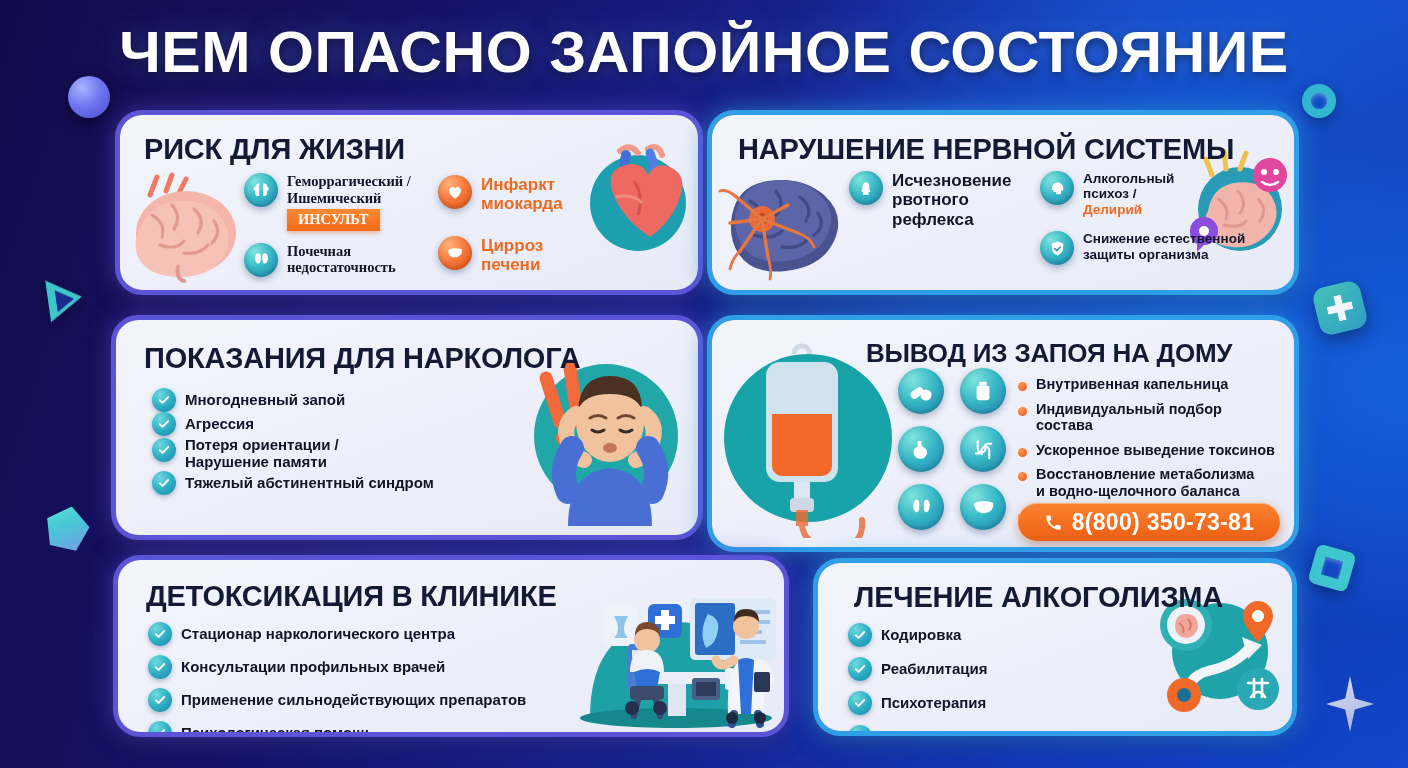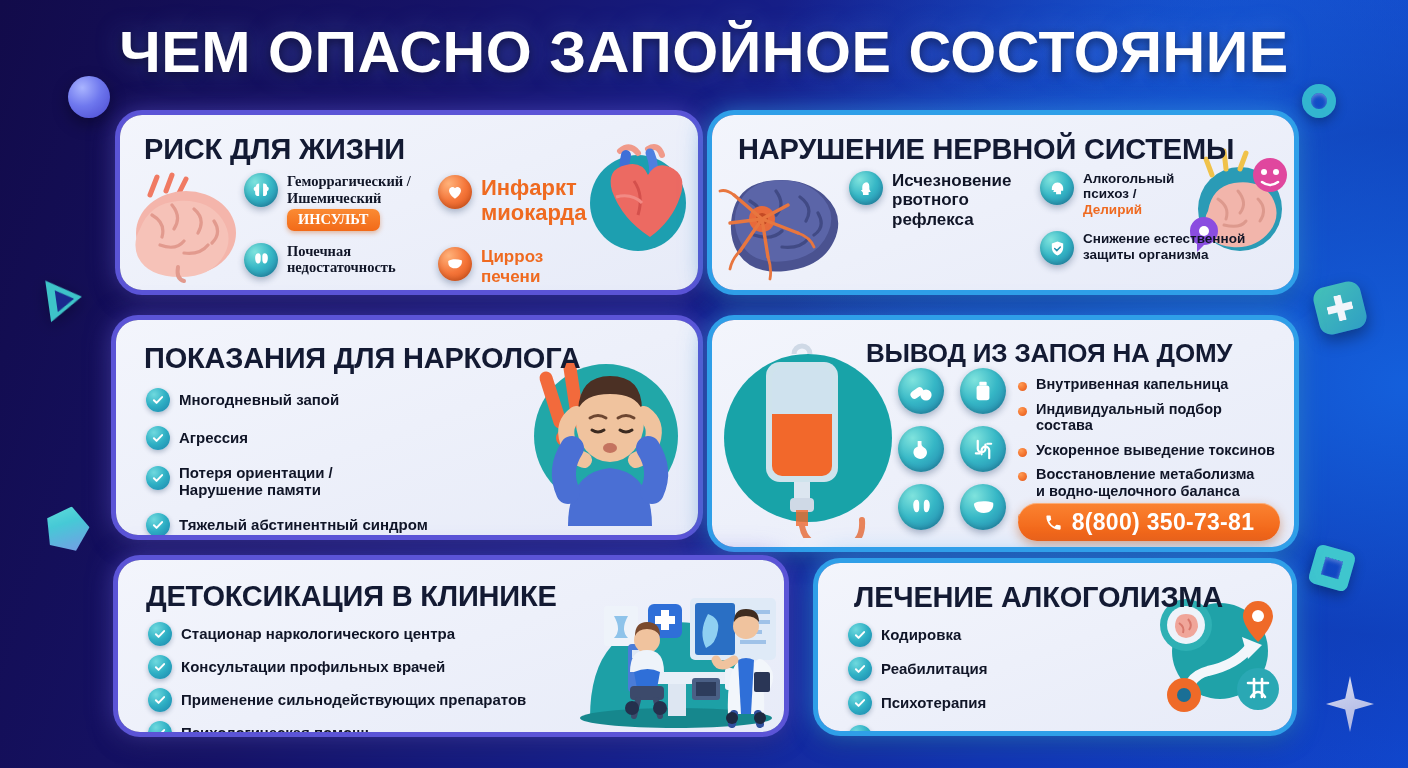--- a/index.html
+++ b/index.html
@@ -136,21 +136,21 @@
   }
 
   .row { display: flex; align-items: flex-start; gap: 9px; }
   .row .txt { font-size: 14.5px; font-weight: 700; color: #101527; line-height: 1.14; }
   .row .txt.orange { color: #ef6a20; }
 
   .pill {
     display: inline-block; margin-top: 3px;
     background: linear-gradient(180deg, #fb8b33 0%, #f26a18 100%);
     color: #fff; font-size: 14.5px; font-weight: 700;
-    padding: 2px 11px 3px; border-radius: 7px;
+    padding: 2px 11px 3px; border-radius: 0;
     box-shadow: 0 2px 5px rgba(200,90,20,0.4);
   }
 
   .phone-btn {
     display: flex; align-items: center; justify-content: center; gap: 9px;
     background: linear-gradient(180deg, #fb8331 0%, #ef5e12 100%);
     border-radius: 19px; height: 38px; width: 100%;
     color: #fff; font-size: 23px; font-weight: 700; letter-spacing: 0.3px;
     box-shadow: 0 4px 11px rgba(190,80,15,0.45), inset 0 1px 0 rgba(255,255,255,0.35);
     cursor: pointer;
@@ -234,21 +234,21 @@
       </div>
     </div>
 
     <div style="position:absolute; left:318px; top:60px; width:160px;">
       <div class="row" style="margin-bottom:22px;">
         <span class="badge b34 orange">
           <svg width="18" height="18" viewBox="0 0 24 24" fill="#fff">
               <path d="M12 21s-8-5.2-8-11a4.6 4.6 0 0 1 8-3 4.6 4.6 0 0 1 8 3c0 5.8-8 11-8 11z"></path>
             </svg>
         </span>
-        <span class="txt orange" style="font-size:22px;">
+        <span class="txt orange" style="font-size:17px;">
           <span>Инфаркт</span><br>
           <span>миокарда</span>
         </span>
       </div>
       <div class="row">
         <span class="badge b34 orange">
           <svg width="18" height="18" viewBox="0 0 24 24" fill="#fff">
               <path d="M3 8c4-3 12-3 18-1 1 4-1 8-5 10-5 2-10 0-12-3-1-2-1-4-1-6z"></path>
             </svg>
         </span>
@@ -349,21 +349,21 @@
         <ellipse cx="116" cy="104" rx="7" ry="5" fill="#c4735f"></ellipse>
         <path d="M82 70 q-14 10-8 28 q4 14 16 18" stroke="#f0c39e" stroke-width="16" fill="none" stroke-linecap="round"></path>
         <path d="M150 70 q14 10 8 28 q-4 14-16 18" stroke="#f0c39e" stroke-width="16" fill="none" stroke-linecap="round"></path>
         <path d="M78 104 q-14 22-4 44" stroke="#4a6fd4" stroke-width="24" fill="none" stroke-linecap="round"></path>
         <path d="M154 104 q14 22 4 44" stroke="#4a6fd4" stroke-width="24" fill="none" stroke-linecap="round"></path>
       </svg>
     </div>
 
     <h2 style="position:absolute; left:28px; top:22px;">ПОКАЗАНИЯ ДЛЯ НАРКОЛОГА</h2>
 
-    <div class="chk-list" style="position:absolute; left:30px; top:68px; width:330px; gap:14px;">
+    <div class="chk-list" style="position:absolute; left:36px; top:68px; width:330px; ">
       <div class="row">
         <span class="check">
             <svg viewBox="0 0 24 24" fill="none" stroke="#fff" stroke-width="3.4" stroke-linecap="round" stroke-linejoin="round">
               <path d="M5 12.5l4.5 4.5L19 7"></path>
             </svg>
           </span>
         <span class="txt" style="font-size:15px;">Многодневный запой</span>
       </div>
       <div class="row">
         <span class="check">

